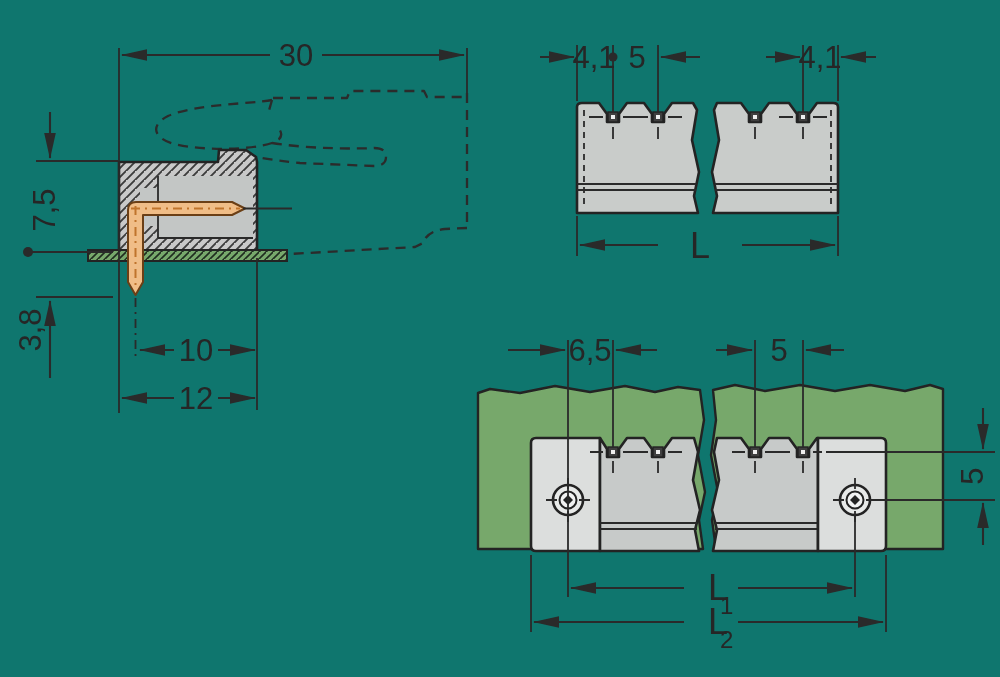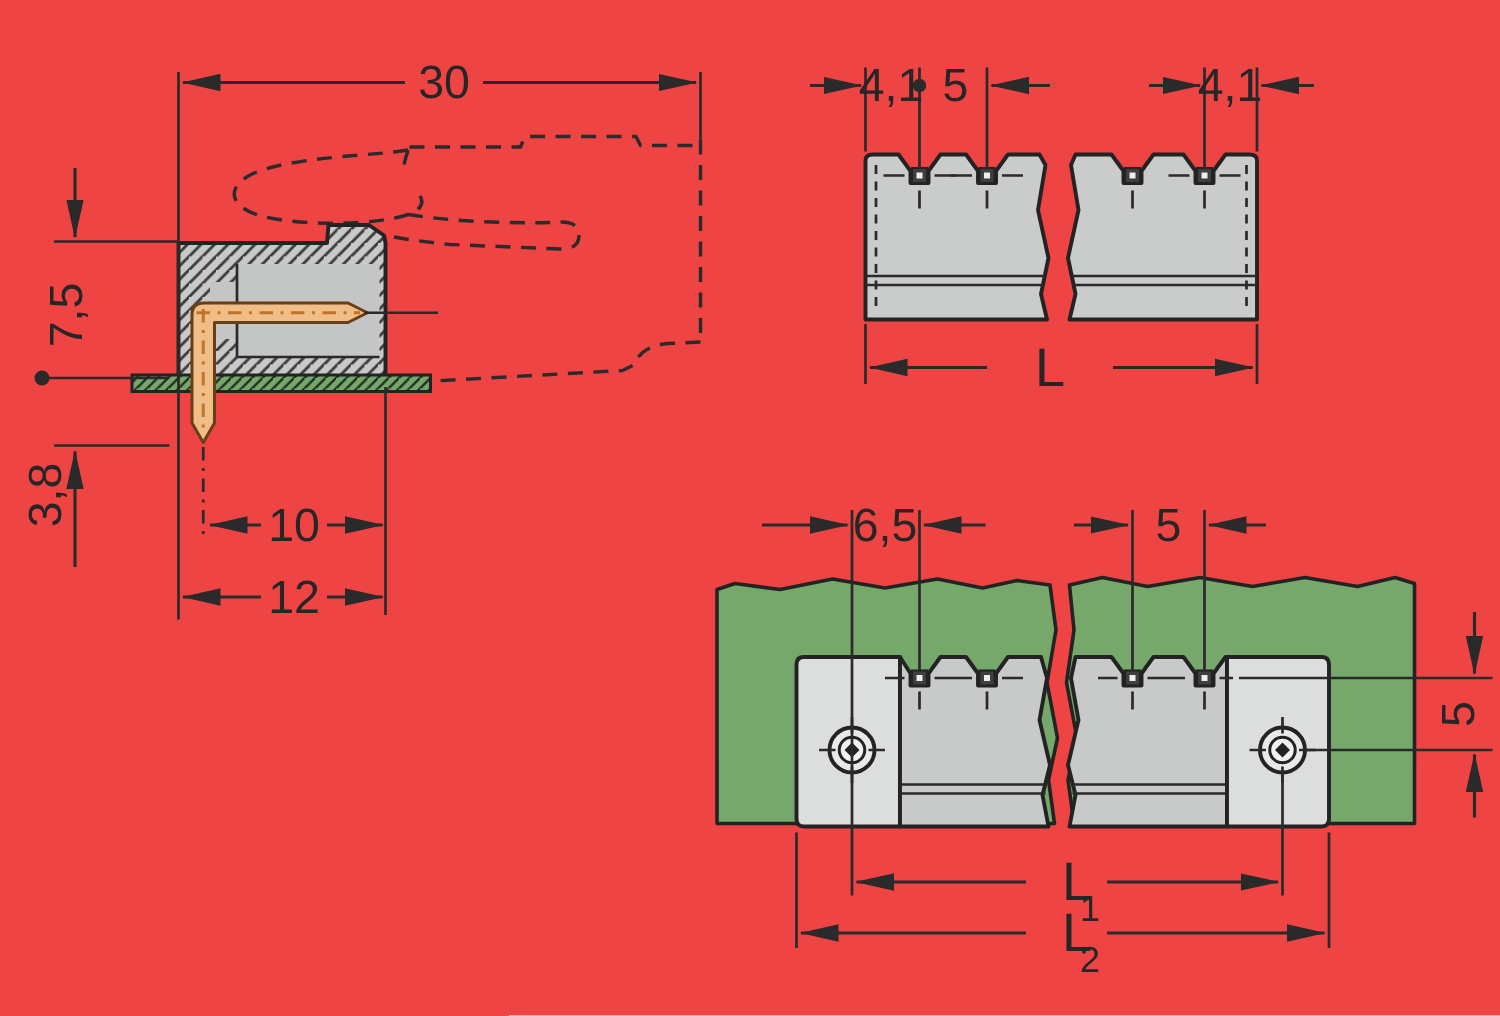--- a/index.html
+++ b/index.html
@@ -1,17 +1,17 @@
 <!DOCTYPE html>
 <html><head>
 <meta charset="utf-8">
 <style>
   html,body{margin:0;padding:0;background:#ffffff;}
   .stage{
-    width:1000px;height:677px;position:relative;background:#ef4444;
+    width:1000px;height:677px;position:relative;background:#0f766e;
     font-family:"Liberation Sans", sans-serif;overflow:hidden;
   }
   svg{display:block}
   text{fill:#262626;font-family:"Liberation Sans", sans-serif;}
   .dim-txt{font-size:31px;}
   .dim-txt-lg{font-size:36px;}
   .dim-sub{font-size:24px;}
   .thin{stroke:#2a2a2a;stroke-width:1.8;fill:none;}
   .dimline{stroke:#2a2a2a;stroke-width:2.1;fill:none;}
   .dashed{stroke:#2b2b2b;stroke-width:2.3;fill:none;stroke-dasharray:10 7;stroke-linejoin:round;}

